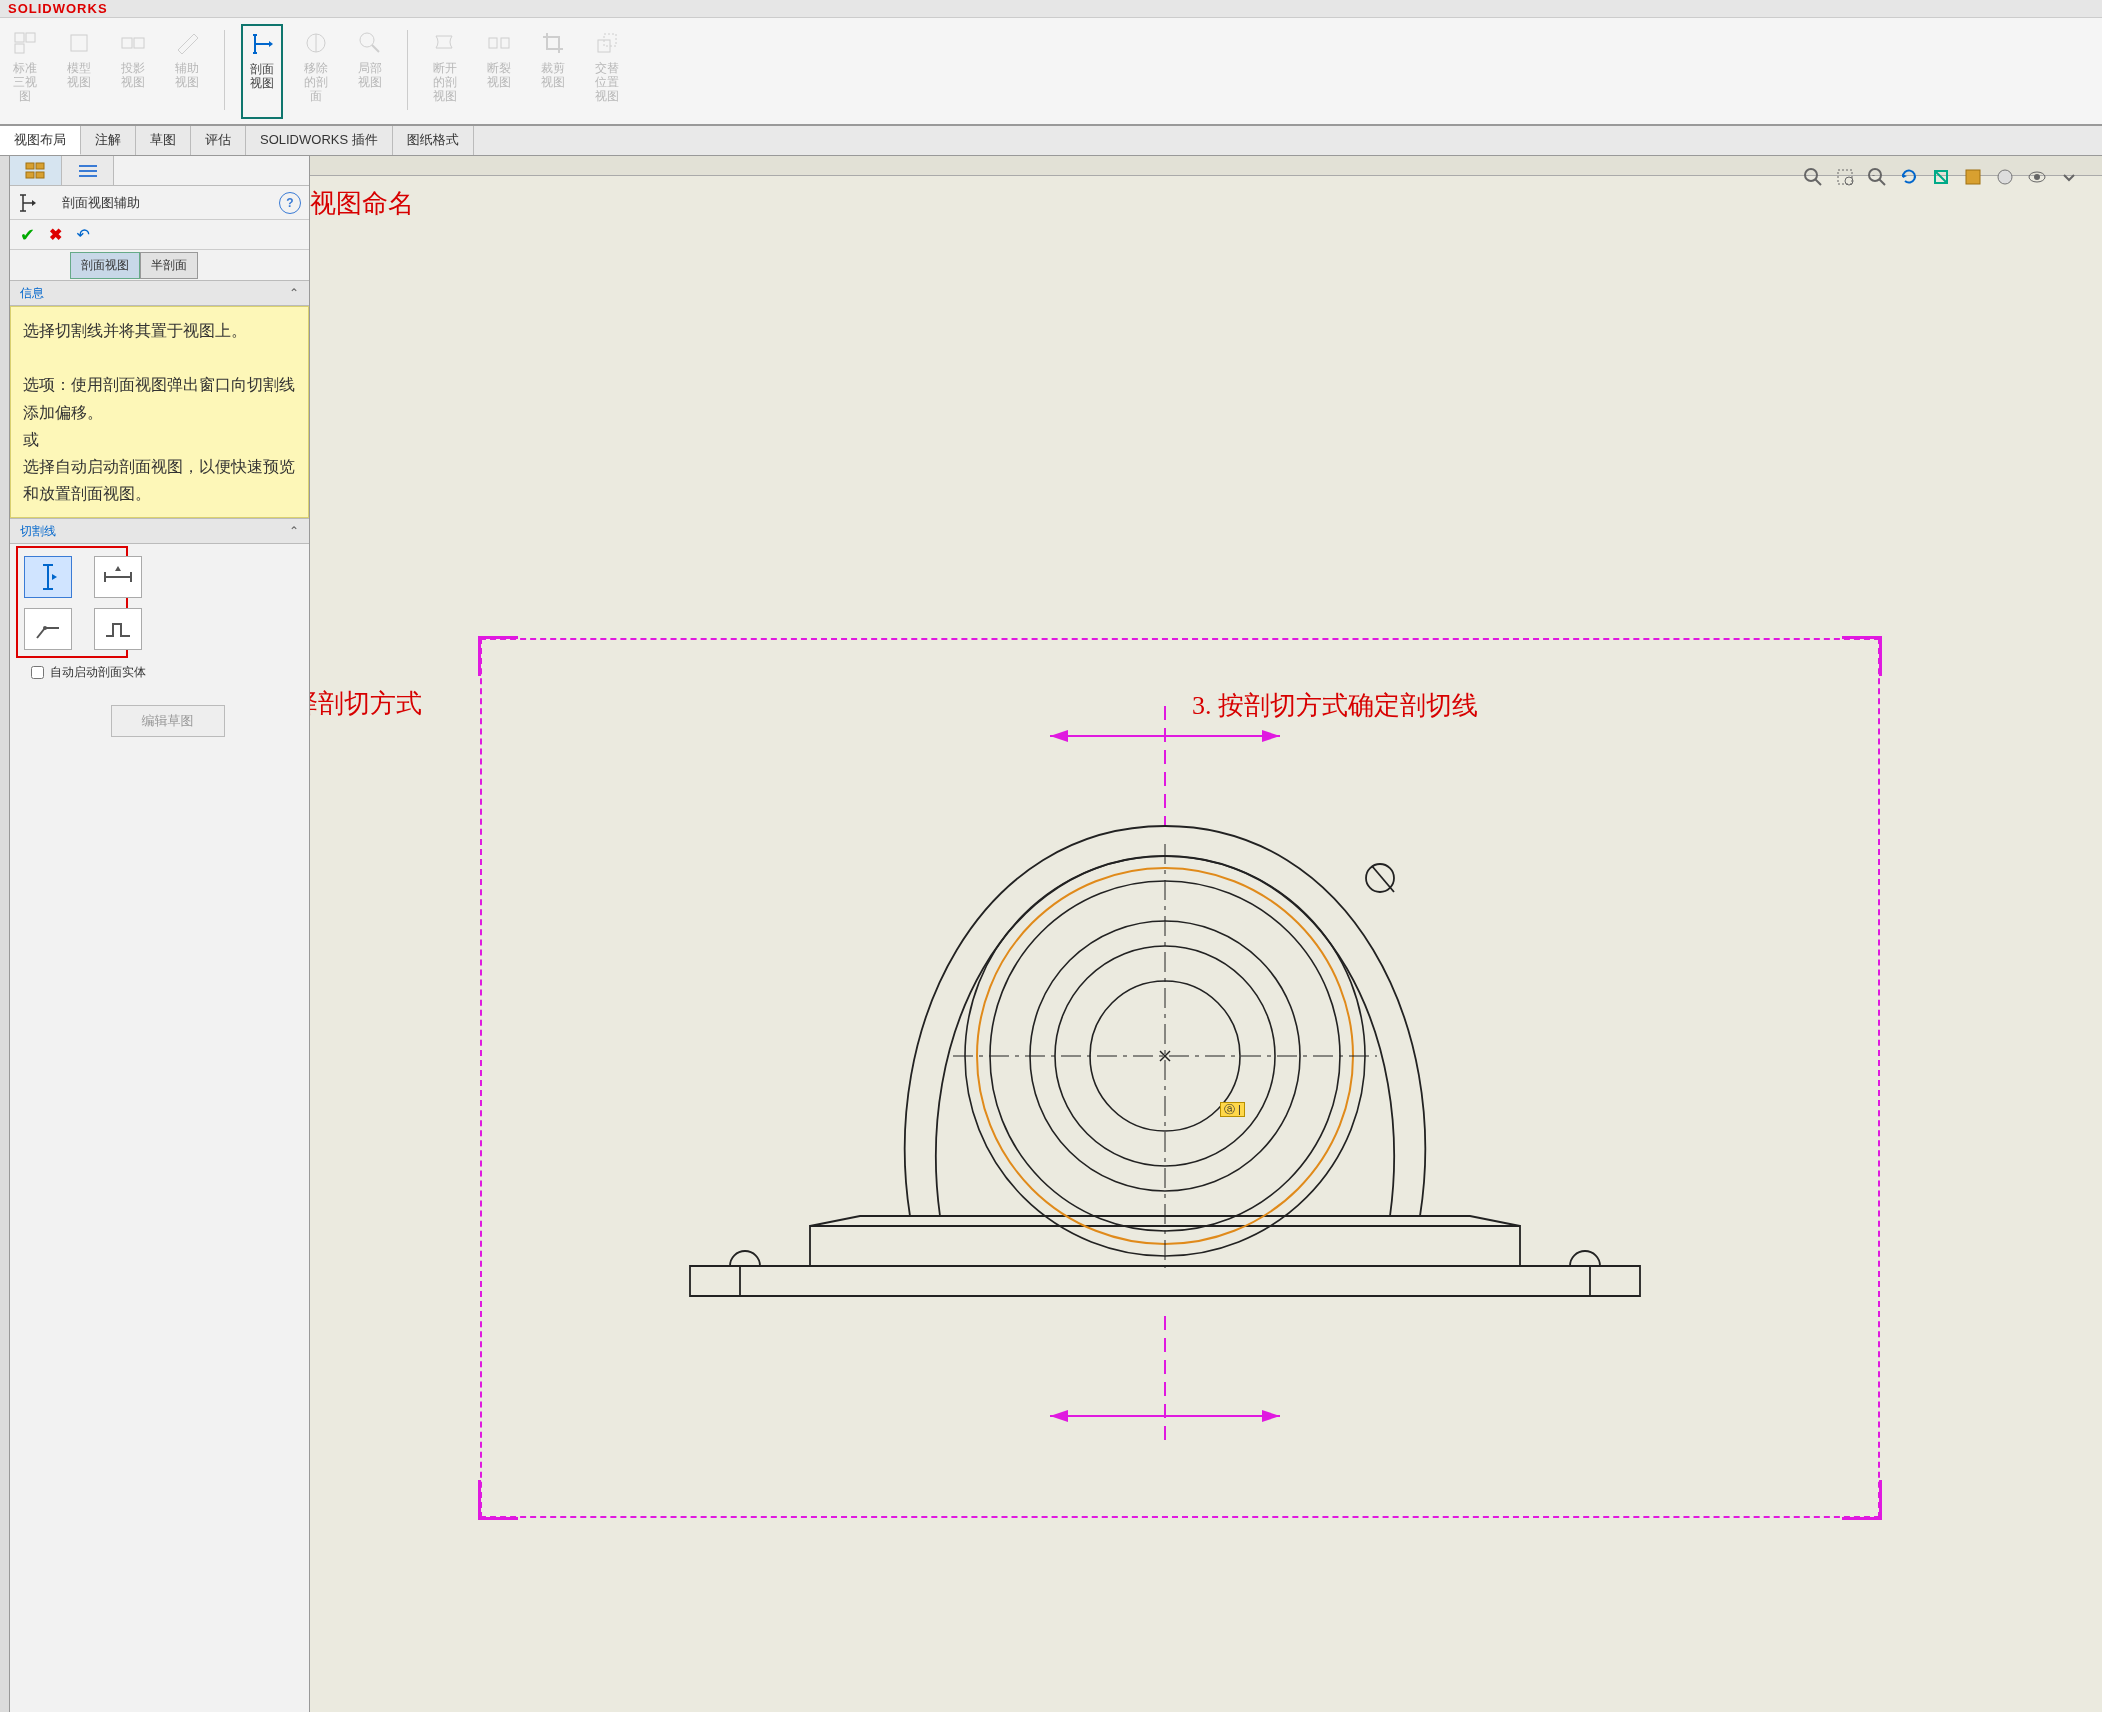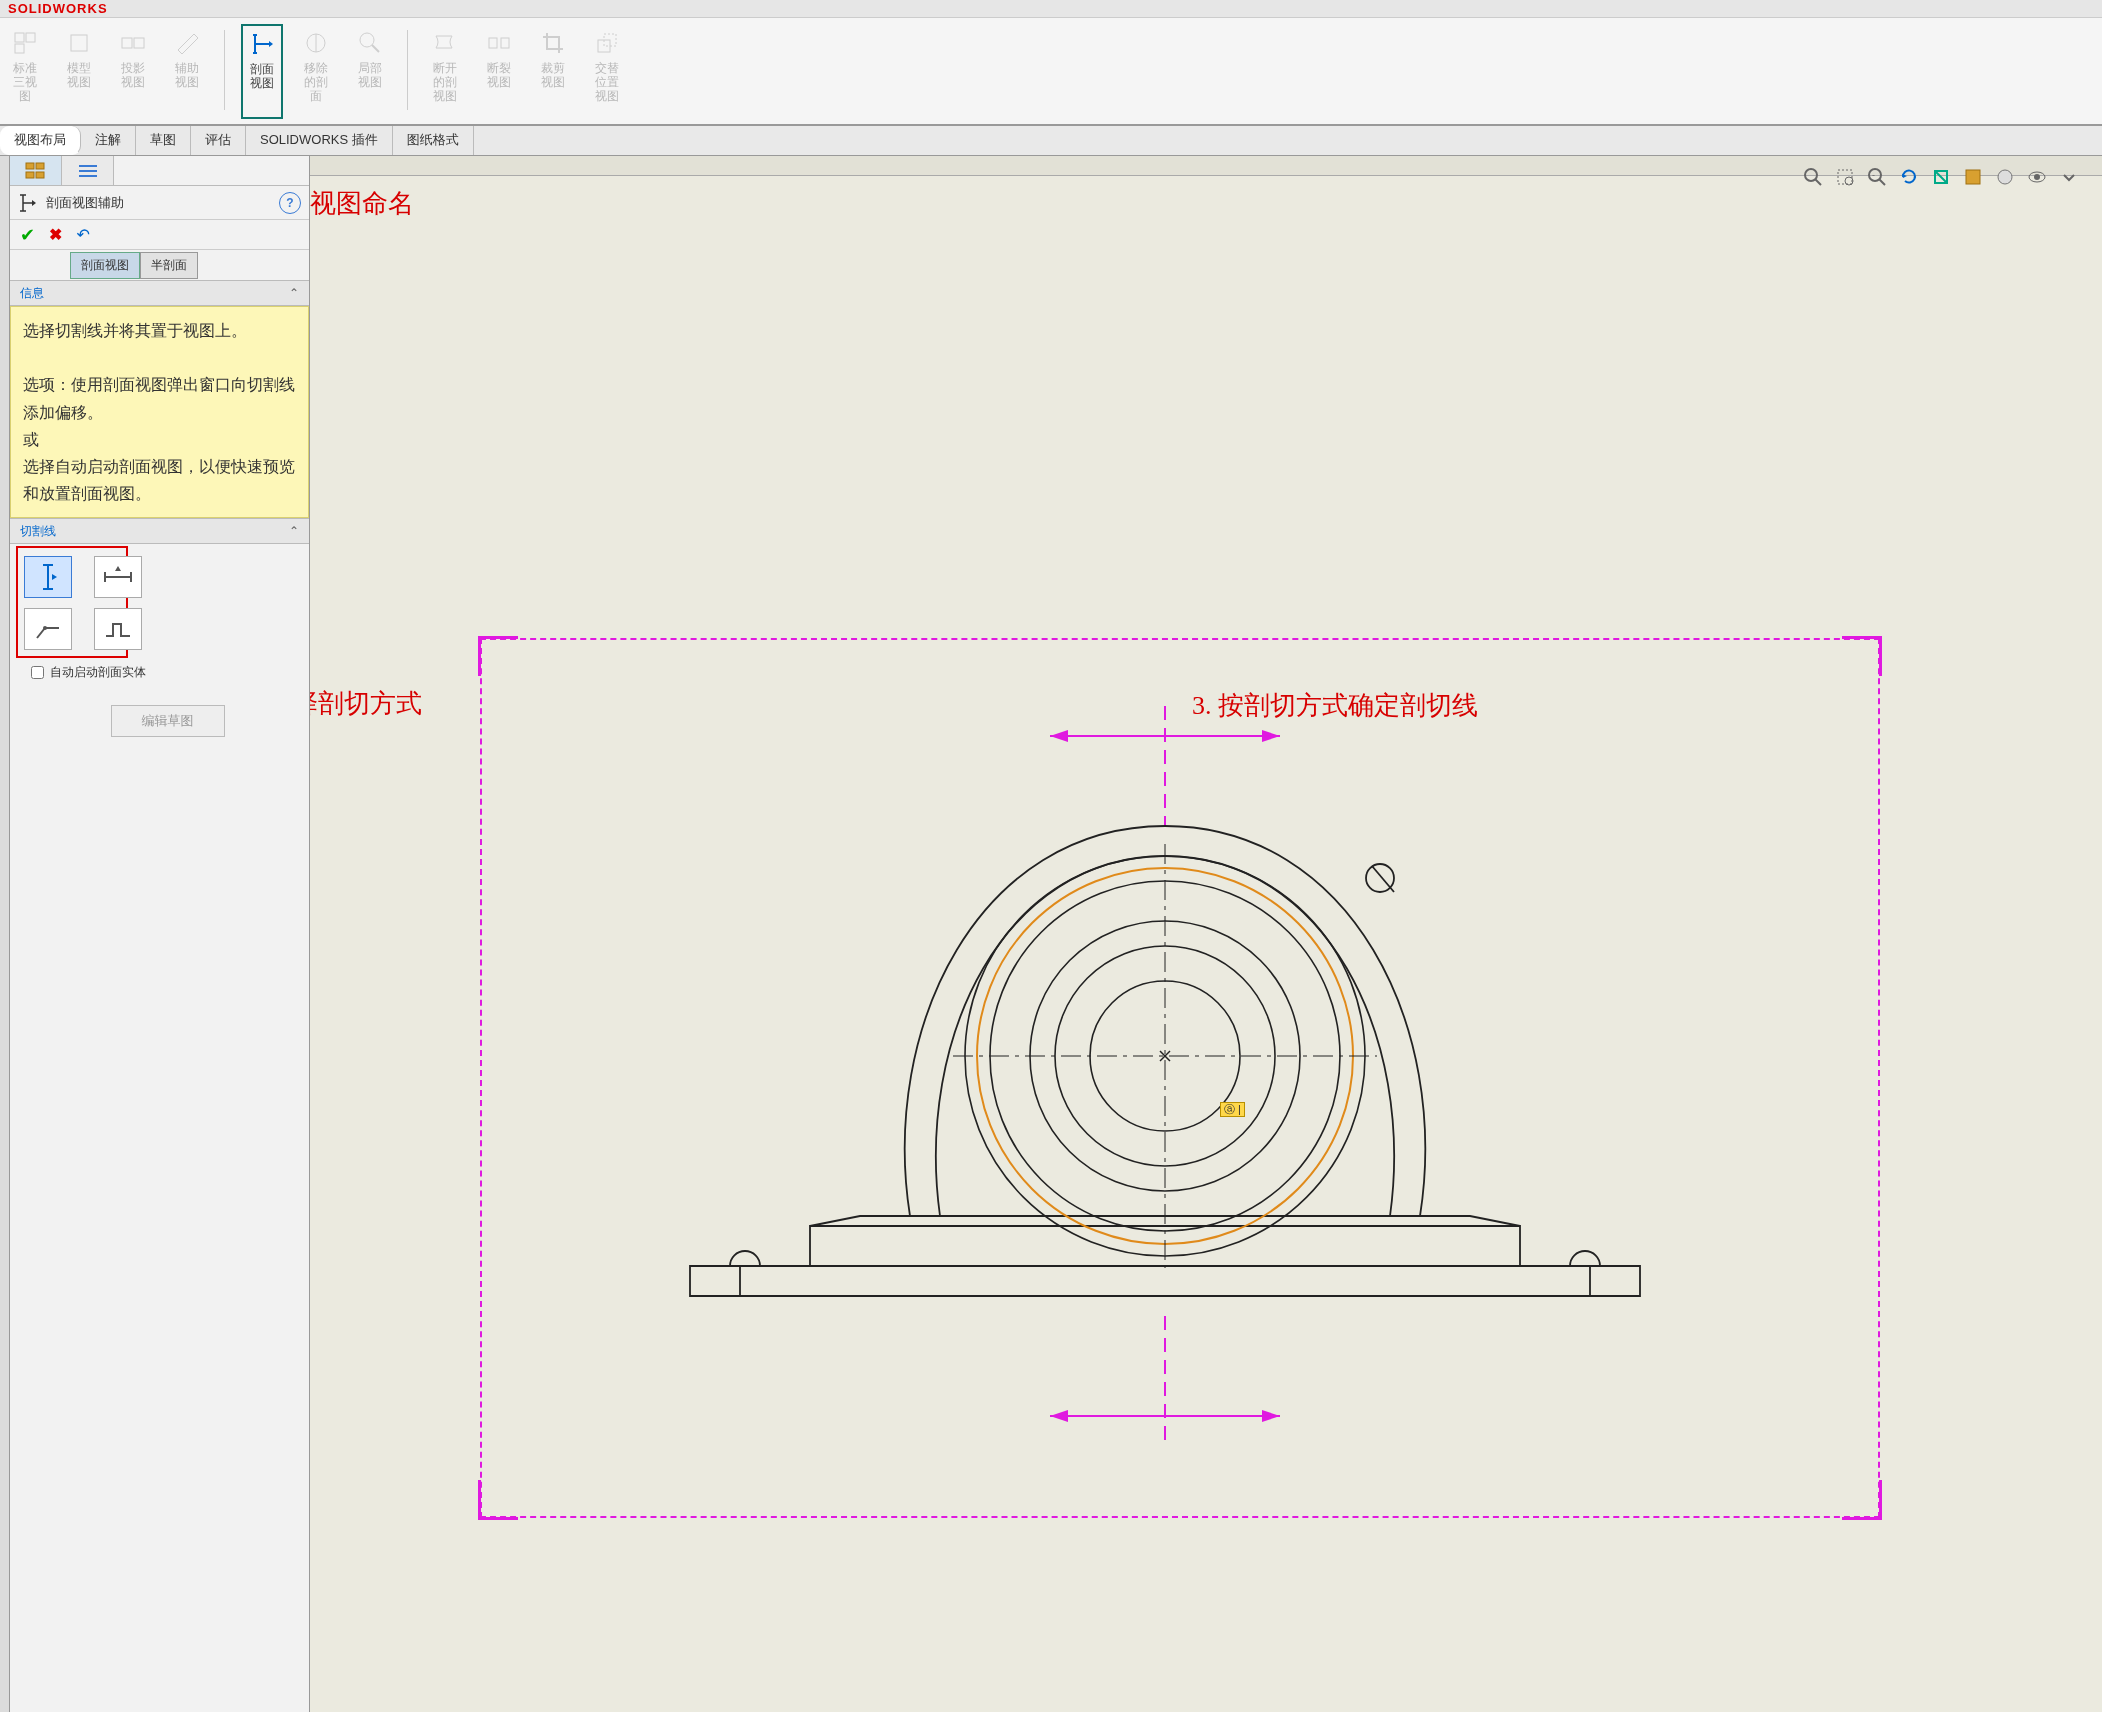--- a/index.html
+++ b/index.html
@@ -11,30 +11,30 @@
 .ribbon { height: 108px; background: #f5f5f5; border-bottom: 2px solid #999; display: flex; align-items: flex-start; padding: 6px 4px 0 4px; gap: 12px; }
 .ribbon-btn { width: 42px; height: 95px; display: flex; flex-direction: column; align-items: center; justify-content: flex-start; padding-top: 4px; cursor: pointer; border: 1px solid transparent; }
 .ribbon-btn.disabled { opacity: .35; pointer-events: none; }
 .ribbon-btn .ric { width: 28px; height: 28px; display: flex; align-items: center; justify-content: center; }
 .ribbon-btn .rlabel { font-size: 12px; line-height: 14px; text-align: center; margin-top: 4px; color: #444; }
 .ribbon-sep { width: 1px; height: 80px; background: #ccc; margin: 6px 4px 0 4px; }
 .ribbon-btn.hl { border: 2px solid #0f766e; }
 
 .command-tabs { height: 30px; background: #e9e9e9; border-bottom: 1px solid #999; display: flex; }
 .ctab { padding: 0 14px; line-height: 28px; font-size: 13px; border-right: 1px solid #bbb; cursor: pointer; }
-.ctab.active { background: #fff; border-bottom: 1px solid #fff; border-radius: 9px; }
+.ctab.active { background: #fff; border-bottom: 1px solid #fff; }
 
 .main { display: flex; height: calc(1712px - 18px - 108px - 30px); }
 .left-gutter { width: 10px; background: #dcdcdc; border-right: 1px solid #999; }
 .panel { width: 300px; background: #f2f2f2; border-right: 1px solid #999; display: flex; flex-direction: column; }
 .panel-topstrip { height: 30px; border-bottom: 1px solid #bbb; display: flex; }
 .ptab { width: 52px; display: flex; align-items: center; justify-content: center; border-right: 1px solid #bbb; background: #eaeaea; cursor: pointer; }
 .ptab.active { background: #d6e4f0; }
 .panel-header { height: 34px; display: flex; align-items: center; padding: 0 8px; justify-content: space-between; border-bottom: 1px solid #ccc; }
-.panel-header .ttl { display: flex; align-items: center; gap: 8px; font-size: 13px; }
+.panel-header .ttl { display: flex; align-items: center; gap: 24px; font-size: 13px; }
 .panel-header .help { width: 22px; height: 22px; border: 1.5px solid #3a7bd5; border-radius: 50%; color: #3a7bd5; display: flex; align-items: center; justify-content: center; font-weight: bold; cursor: pointer; }
 .ok-row { height: 30px; display: flex; align-items: center; gap: 14px; padding-left: 10px; border-bottom: 1px solid #ccc; }
 .ok-row .ok { color: #0a0; font-size: 18px; cursor: pointer; }
 .ok-row .no { color: #d00; font-size: 16px; font-weight: bold; cursor: pointer; }
 .ok-row .undo { color: #06c; font-size: 16px; cursor: pointer; }
 .mode-tabs { height: 30px; display: flex; align-items: center; padding-left: 60px; gap: 0; }
 .mbtn { padding: 4px 10px; background: #e2e2e2; border: 1px solid #999; font-size: 12px; cursor: pointer; }
 .mbtn.active { background: #c8d8e8; border-color: #6a8; }
 .sec-head { height: 26px; background: #e6e6e6; border-top: 1px solid #bbb; border-bottom: 1px solid #bbb; display: flex; align-items: center; justify-content: space-between; padding: 0 10px; font-size: 12px; color: #06c; }
 .sec-head .chev { color: #666; cursor: pointer; }

